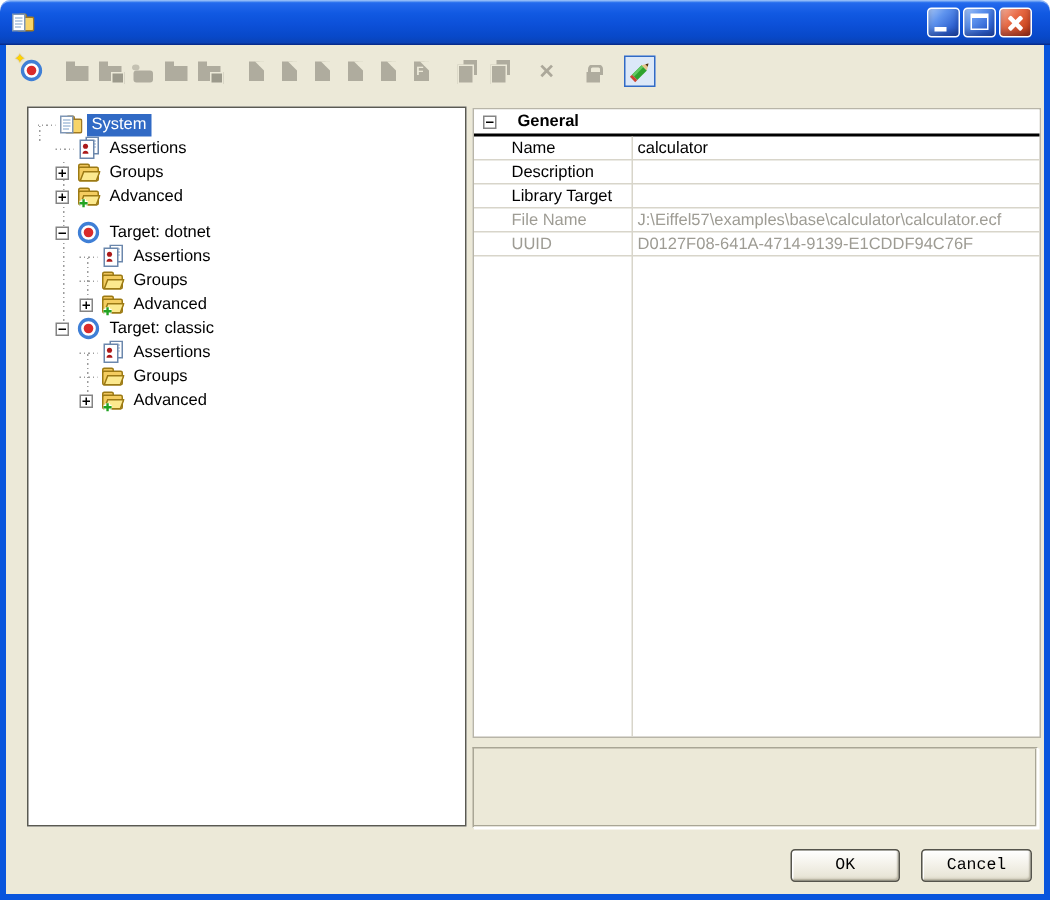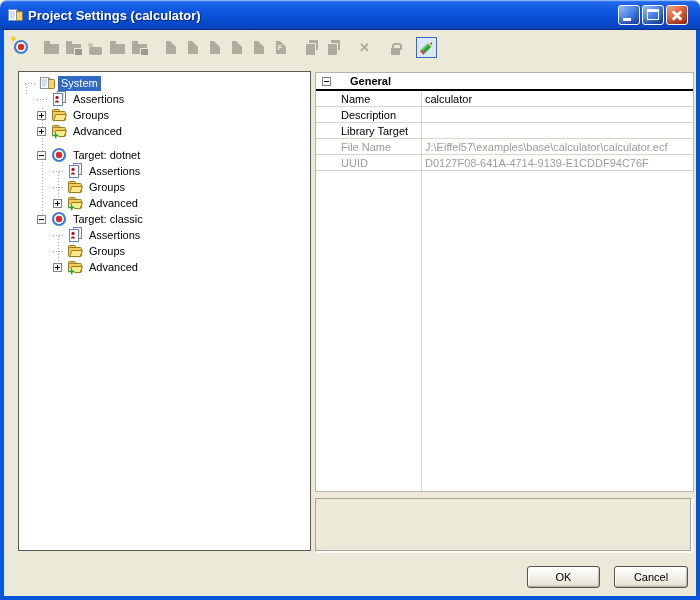--- a/index.html
+++ b/index.html
@@ -66,52 +66,51 @@
   .tree-row .ico{margin-right:3px}
   .tlabel{padding:1px 3px;line-height:13px}
   .tlabel.sel{background:#316AC5;color:#fff}
   .vline{position:absolute;width:1px;background:repeating-linear-gradient(to bottom,#9C9C9C 0 1px,transparent 1px 3px)}
 
   
   .prop-panel{position:absolute;left:311px;top:42px;width:379px;height:420px;background:#fff;
     border:1px solid #B8B5A8}
   .prop-header{height:18px;display:flex;align-items:center;border-bottom:2px solid #000;background:#fff}
   .prop-header .pm{margin-left:6px}
-  .ph-label{font-weight:bold;margin-left:19px}
+  .ph-label{font-weight:bold;margin-left:14px}
   .prop-row{height:16px;display:flex;align-items:center;border-bottom:1px solid #D8D5CA;position:relative;z-index:1}
   .p-label{width:105px;padding-left:25px;flex:none;overflow:hidden;white-space:nowrap}
   .p-value{padding-left:4px;flex:1;overflow:hidden;white-space:nowrap}
   .prop-row.dis .p-label,.prop-row.dis .p-value{color:#9E9C94}
   .prop-vline{position:absolute;left:105px;top:18px;bottom:0;width:1px;background:#D8D5CA;z-index:0}
 
   .help-box{position:absolute;left:311px;top:468px;width:377px;height:54px;background:#ECE9D8;
     border:1px solid #A9A695;border-right-color:#fff;border-bottom-color:#fff;
     box-shadow:inset -1px -1px 0 #A9A695, 1px 1px 0 #fff}
 
   .xpbtn{position:absolute;top:536px;height:22px;border:1px solid #55544C;border-radius:3px;
     background:linear-gradient(180deg,#fff 0%,#F4F2EA 45%,#E9E6D8 85%,#D8D4C4 100%);
     box-shadow:inset -1px -1px 1px rgba(120,115,95,.4), inset 1px 1px 0 #fff;
-    font-family:Liberation Sans, sans-serif;font-size:11px;color:#000;cursor:default}
+    font-family:Liberation Mono, monospace;font-size:11px;color:#000;cursor:default}
   .xpbtn.ok{left:523px;width:73px}
   .xpbtn.cancel{left:610px;width:74px}
 </style>
 </head>
 <body>
 
 <div class="window">
   <div class="titlebar">
     <span class="ico">
       <svg width="16" height="16">
           <rect x="5.5" y="2.5" width="5" height="3" rx="1" fill="#F0C757" stroke="#A07820"></rect>
           <rect x="4.5" y="4.5" width="11" height="9" rx="1" fill="#F7D468" stroke="#A07820"></rect>
           <rect x="1.5" y="2.5" width="8" height="11" fill="#FFF" stroke="#7E96B5"></rect>
           <path d="M3 5h5M3 7h5M3 9h5M3 11h4" stroke="#A8C0DC" stroke-width="1" fill="none"></path>
         </svg>
     </span>
-    <span class="title">Project Settings (calculator)</span>
     <span class="caption-buttons">
       <span class="cap min">
           <span class="g-min"></span>
         </span>
       <span class="cap max">
           <span class="g-max"></span>
         </span>
       <span class="cap close"></span>
     </span>
   </div>

